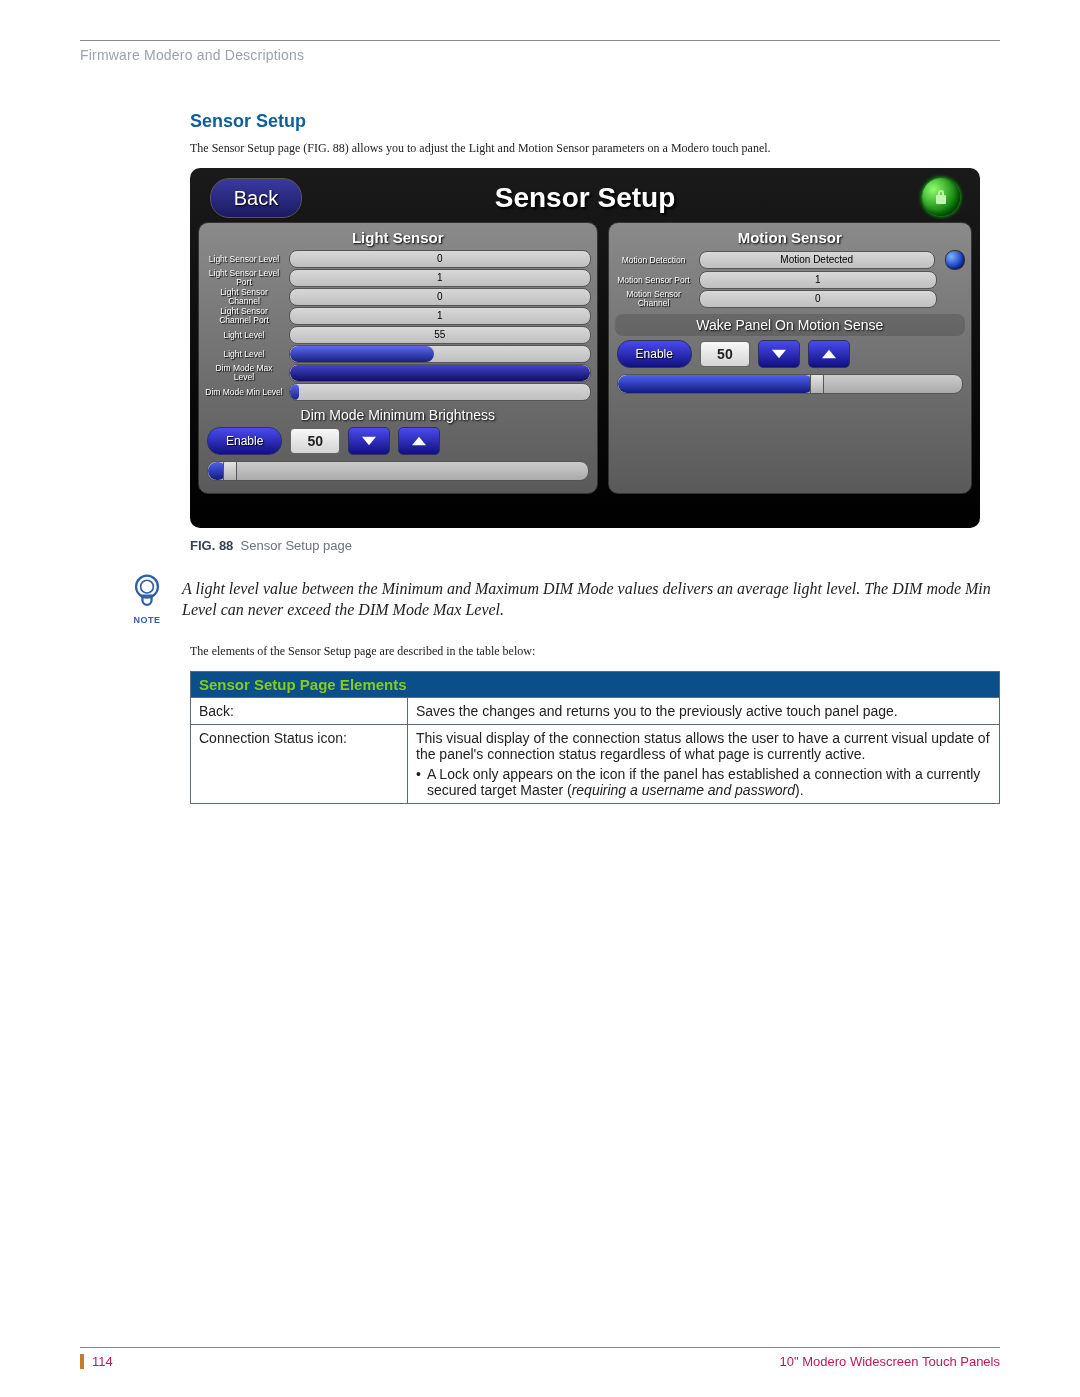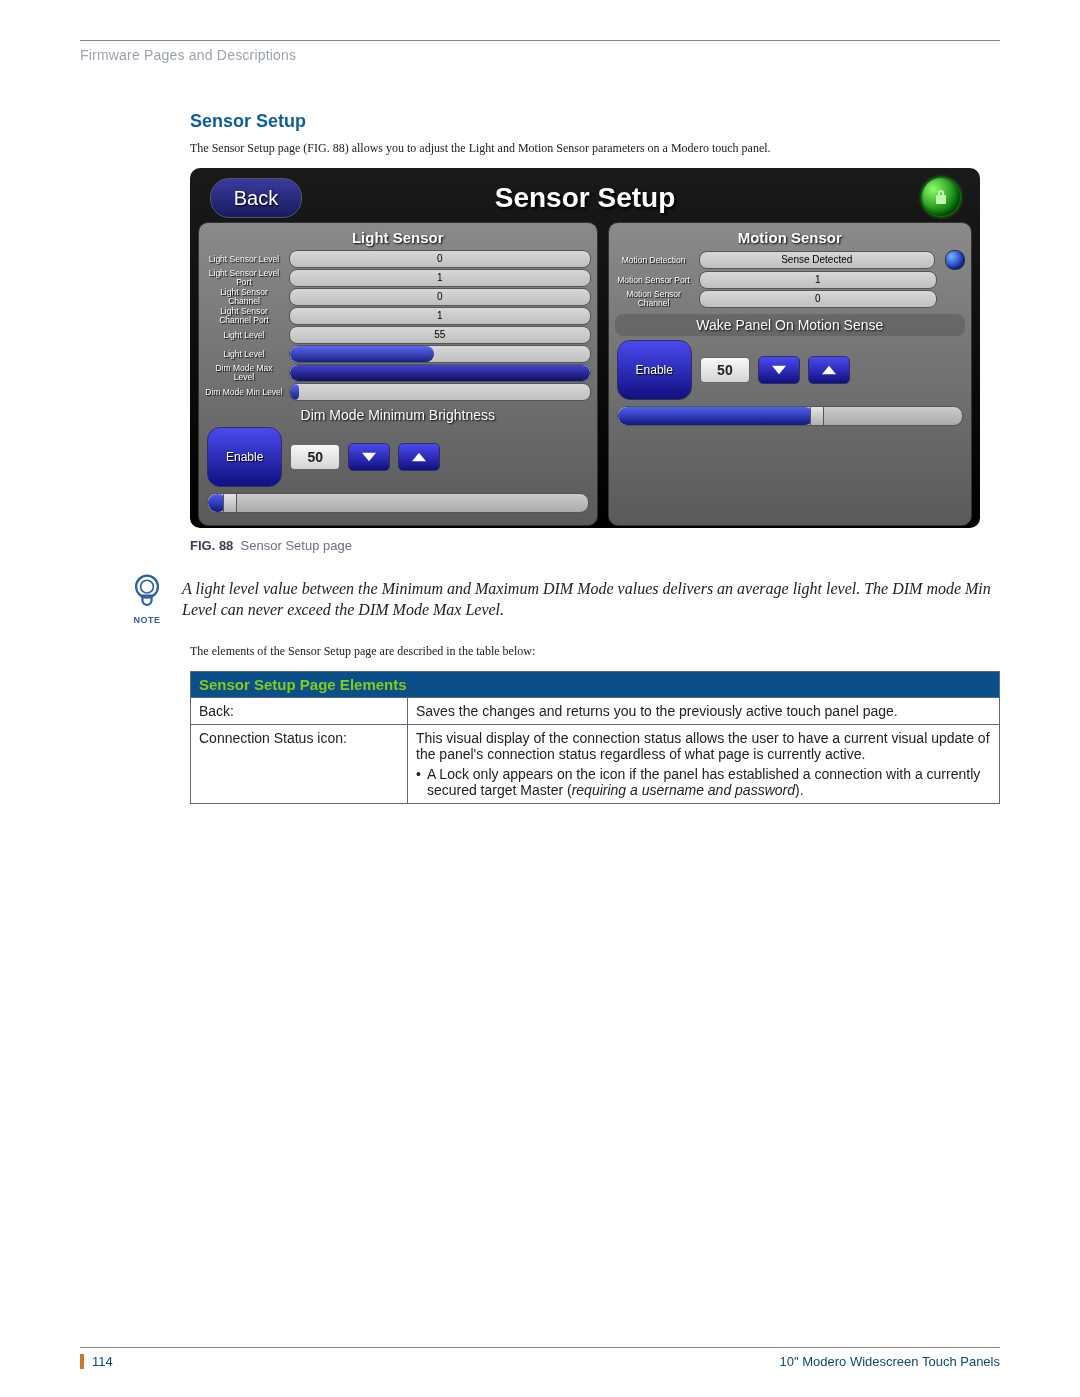--- a/index.html
+++ b/index.html
@@ -155,21 +155,21 @@
   .tp-slider.full .fill{ width:100%; background: linear-gradient(#4444d0,#101060);}
   .tp-subhead {
     text-align:center; color:#fff; font-size:14px; text-shadow:1px 1px 2px #000;
     margin: 6px 0 4px;
   }
   .tp-controls { display:flex; align-items:center; gap:8px; margin: 4px 2px 6px; }
   .pill-btn{
     height:26px; border-radius:13px;
     background: linear-gradient(#4a4af0,#101080);
     border:1px solid #303060; color:#fff;
-    font-size:12px; padding:16px 18px; line-height:26px;
+    font-size:12px; padding:0 18px; line-height:26px;
     text-shadow:1px 1px 1px #000;
   }
   .val-box{
     height:24px; width:48px; border-radius:4px;
     background: linear-gradient(#f8f8f8,#d4d4d4);
     border:1px solid #666; text-align:center; font-weight:700;
     font-size:14px; line-height:24px;
   }
   .arrow-btn{
     width:40px; height:26px; border-radius:5px;
@@ -207,34 +207,34 @@
   table.desc td .bullet::before { content:"•"; }
   .ital { font-style: italic; }
   
   .footer {
     position: absolute;
     bottom: 28px; left: 80px; right: 80px;
     border-top: 1px solid #888;
     padding-top: 6px;
     display: flex;
     justify-content: space-between;
-    color: #0c4a6e;
+    color: #be185d;
     font-size: 13px;
   }
   .footer .pg {
     border-left: 4px solid #c77a2b;
     padding-left: 8px;
   }
 </style>
 </head>
 <body>
 
 <div class="page">
   <div class="top-rule"></div>
-  <div class="breadcrumb">Firmware Pages and Descriptions</div>
+  <div class="breadcrumb">Firmware Modero and Descriptions</div>
 
   <div class="content-col">
     <h2 class="section-title">Sensor Setup</h2>
     <p class="body">The Sensor Setup page (FIG. 88) allows you to adjust the Light and Motion Sensor parameters on a Modero touch panel.</p>
 
     <div class="touch-panel">
       <div class="tp-top">
         <div class="tp-back">Back</div>
         <div class="tp-title">Sensor Setup</div>
         <div class="tp-status">
@@ -307,21 +307,21 @@
           <div class="tp-big-slider">
               <div class="fill" style="width:5%;"></div>
               <div class="thumb" style="left:4%;"></div>
             </div>
         </div>
 
         <div class="tp-panel">
           <div class="tp-section-head">Motion Sensor</div>
           <div class="tp-row">
             <div class="tp-lbl">Motion Detection</div>
-            <div class="tp-field">Sense Detected</div>
+            <div class="tp-field">Motion Detected</div>
             <div class="tp-indicator"></div>
           </div>
           <div id="motion-rows">
               <div class="tp-row">
                 <div class="tp-lbl">Motion Sensor Port</div>
                 <div class="tp-field">1</div>
                 <div style="width:22px"></div>
               </div>
               <div class="tp-row">
                 <div class="tp-lbl">Motion Sensor Channel</div>

